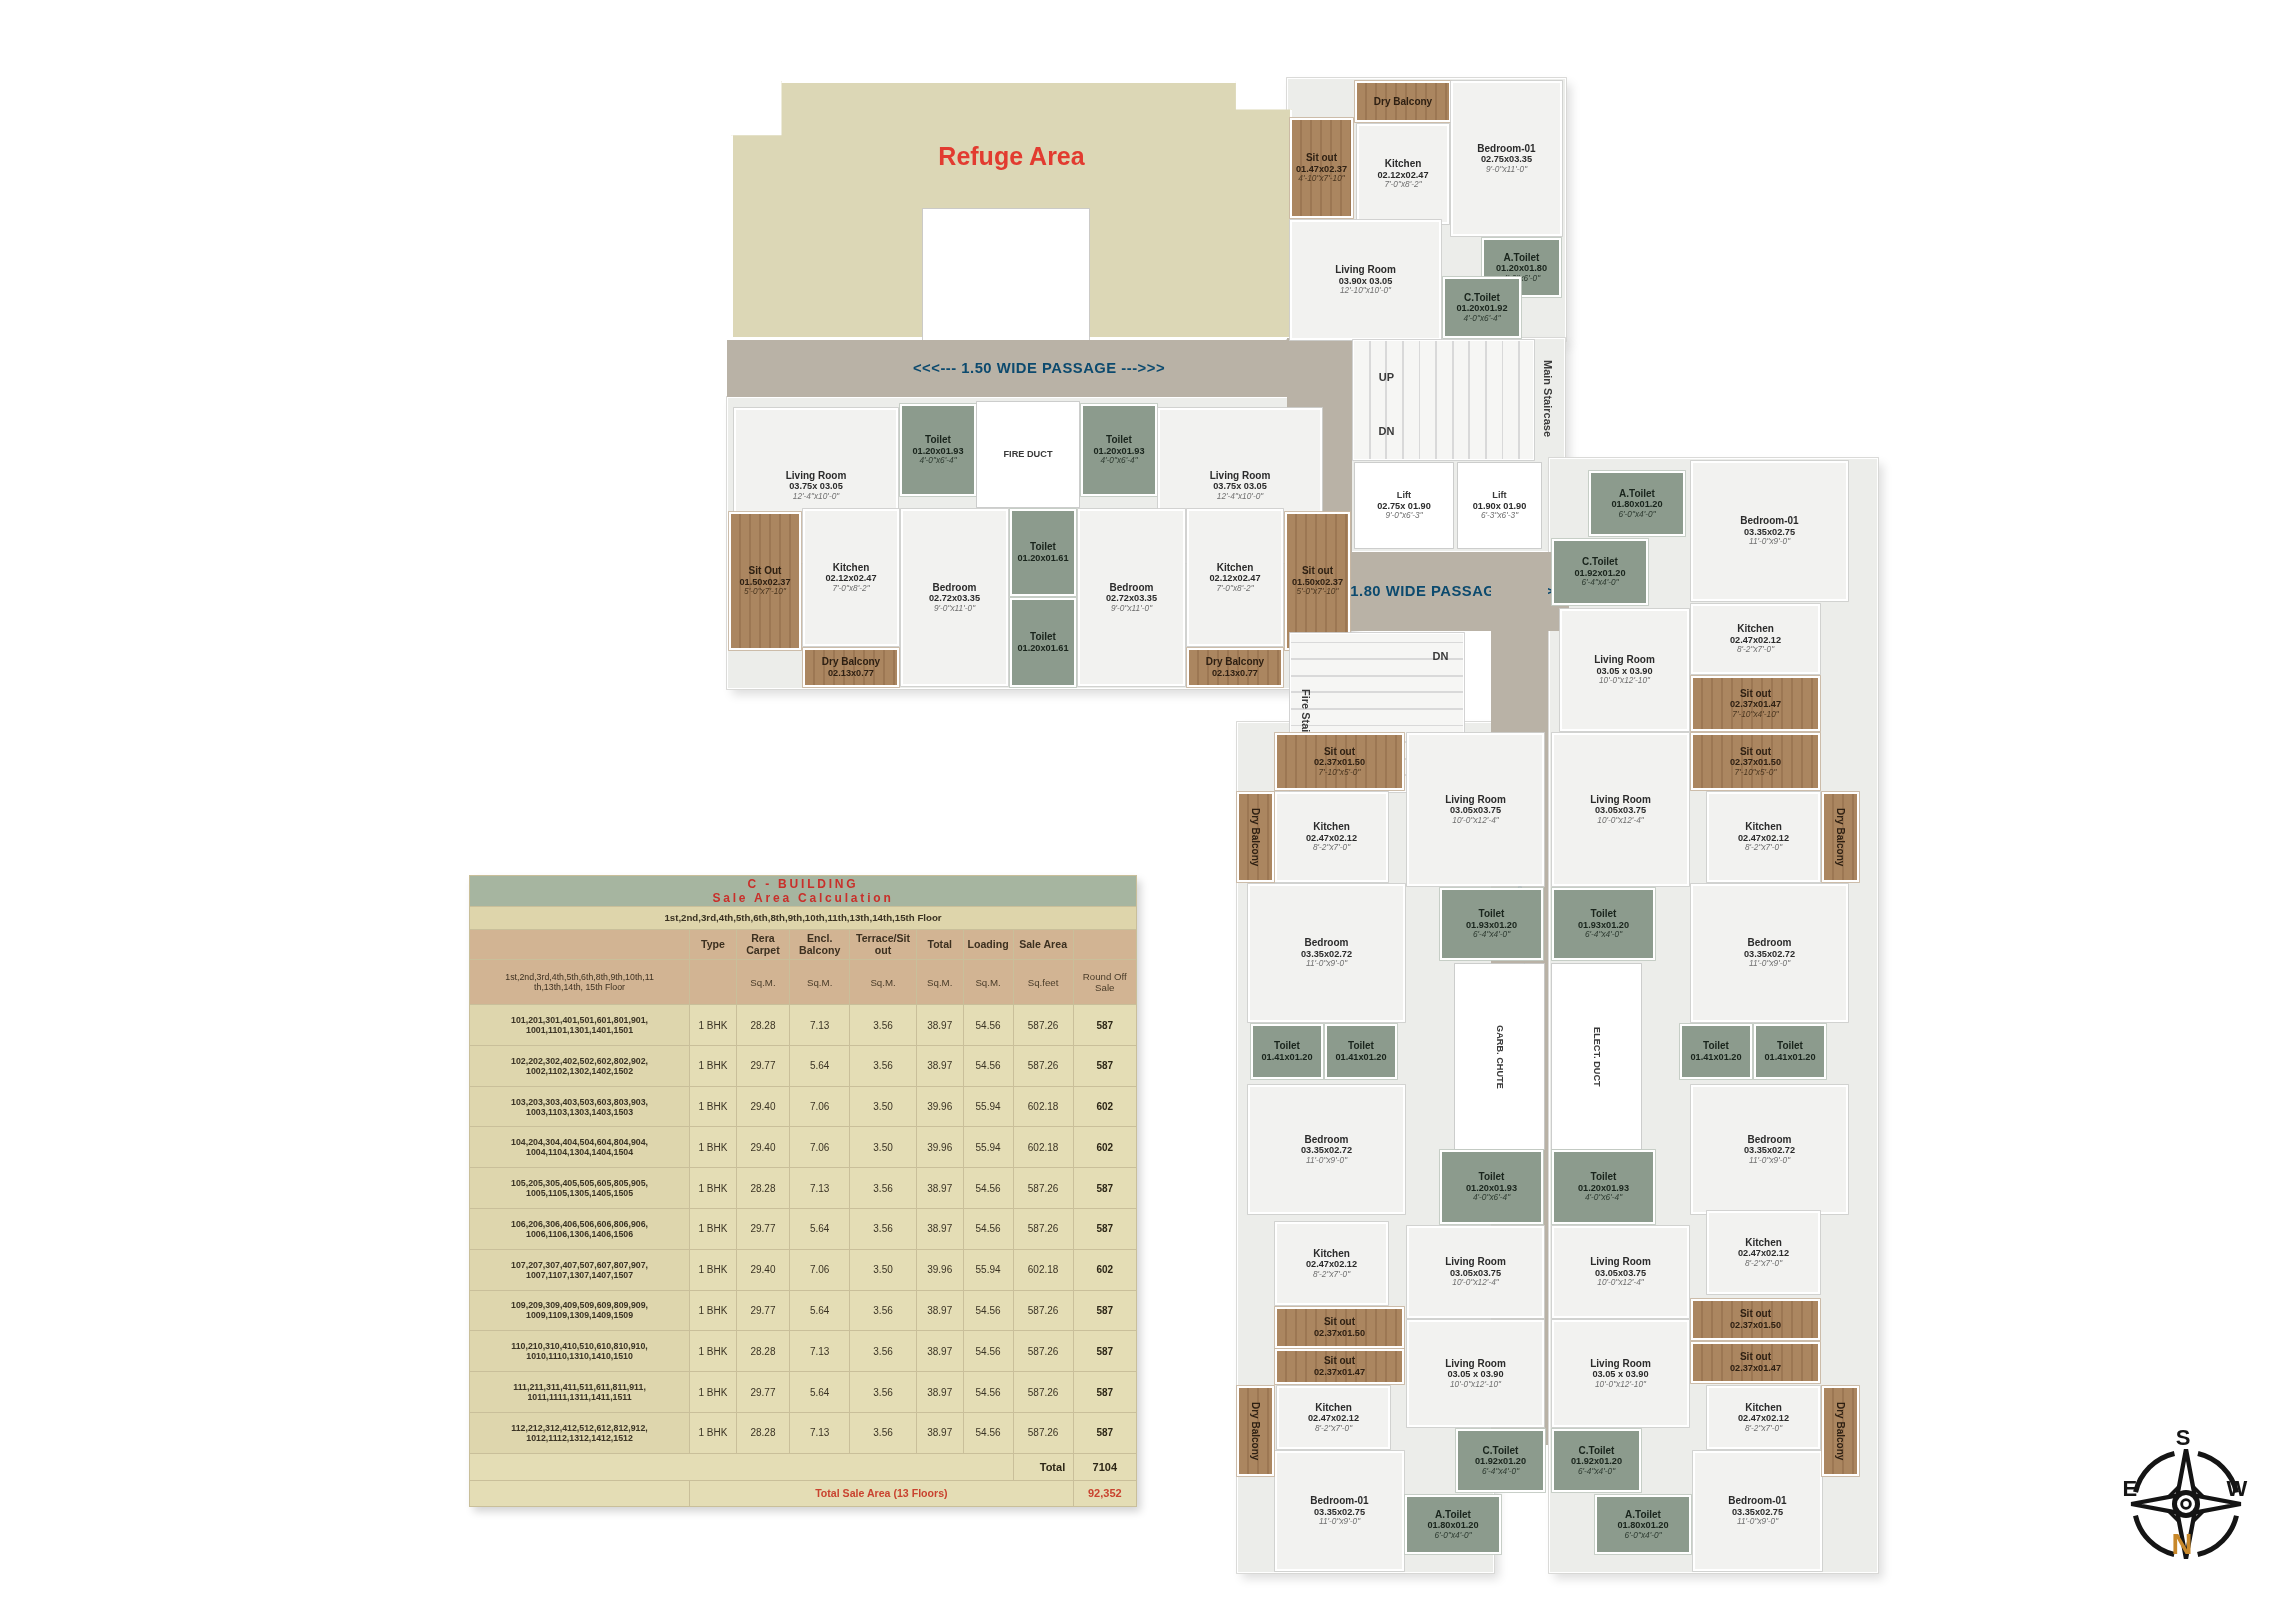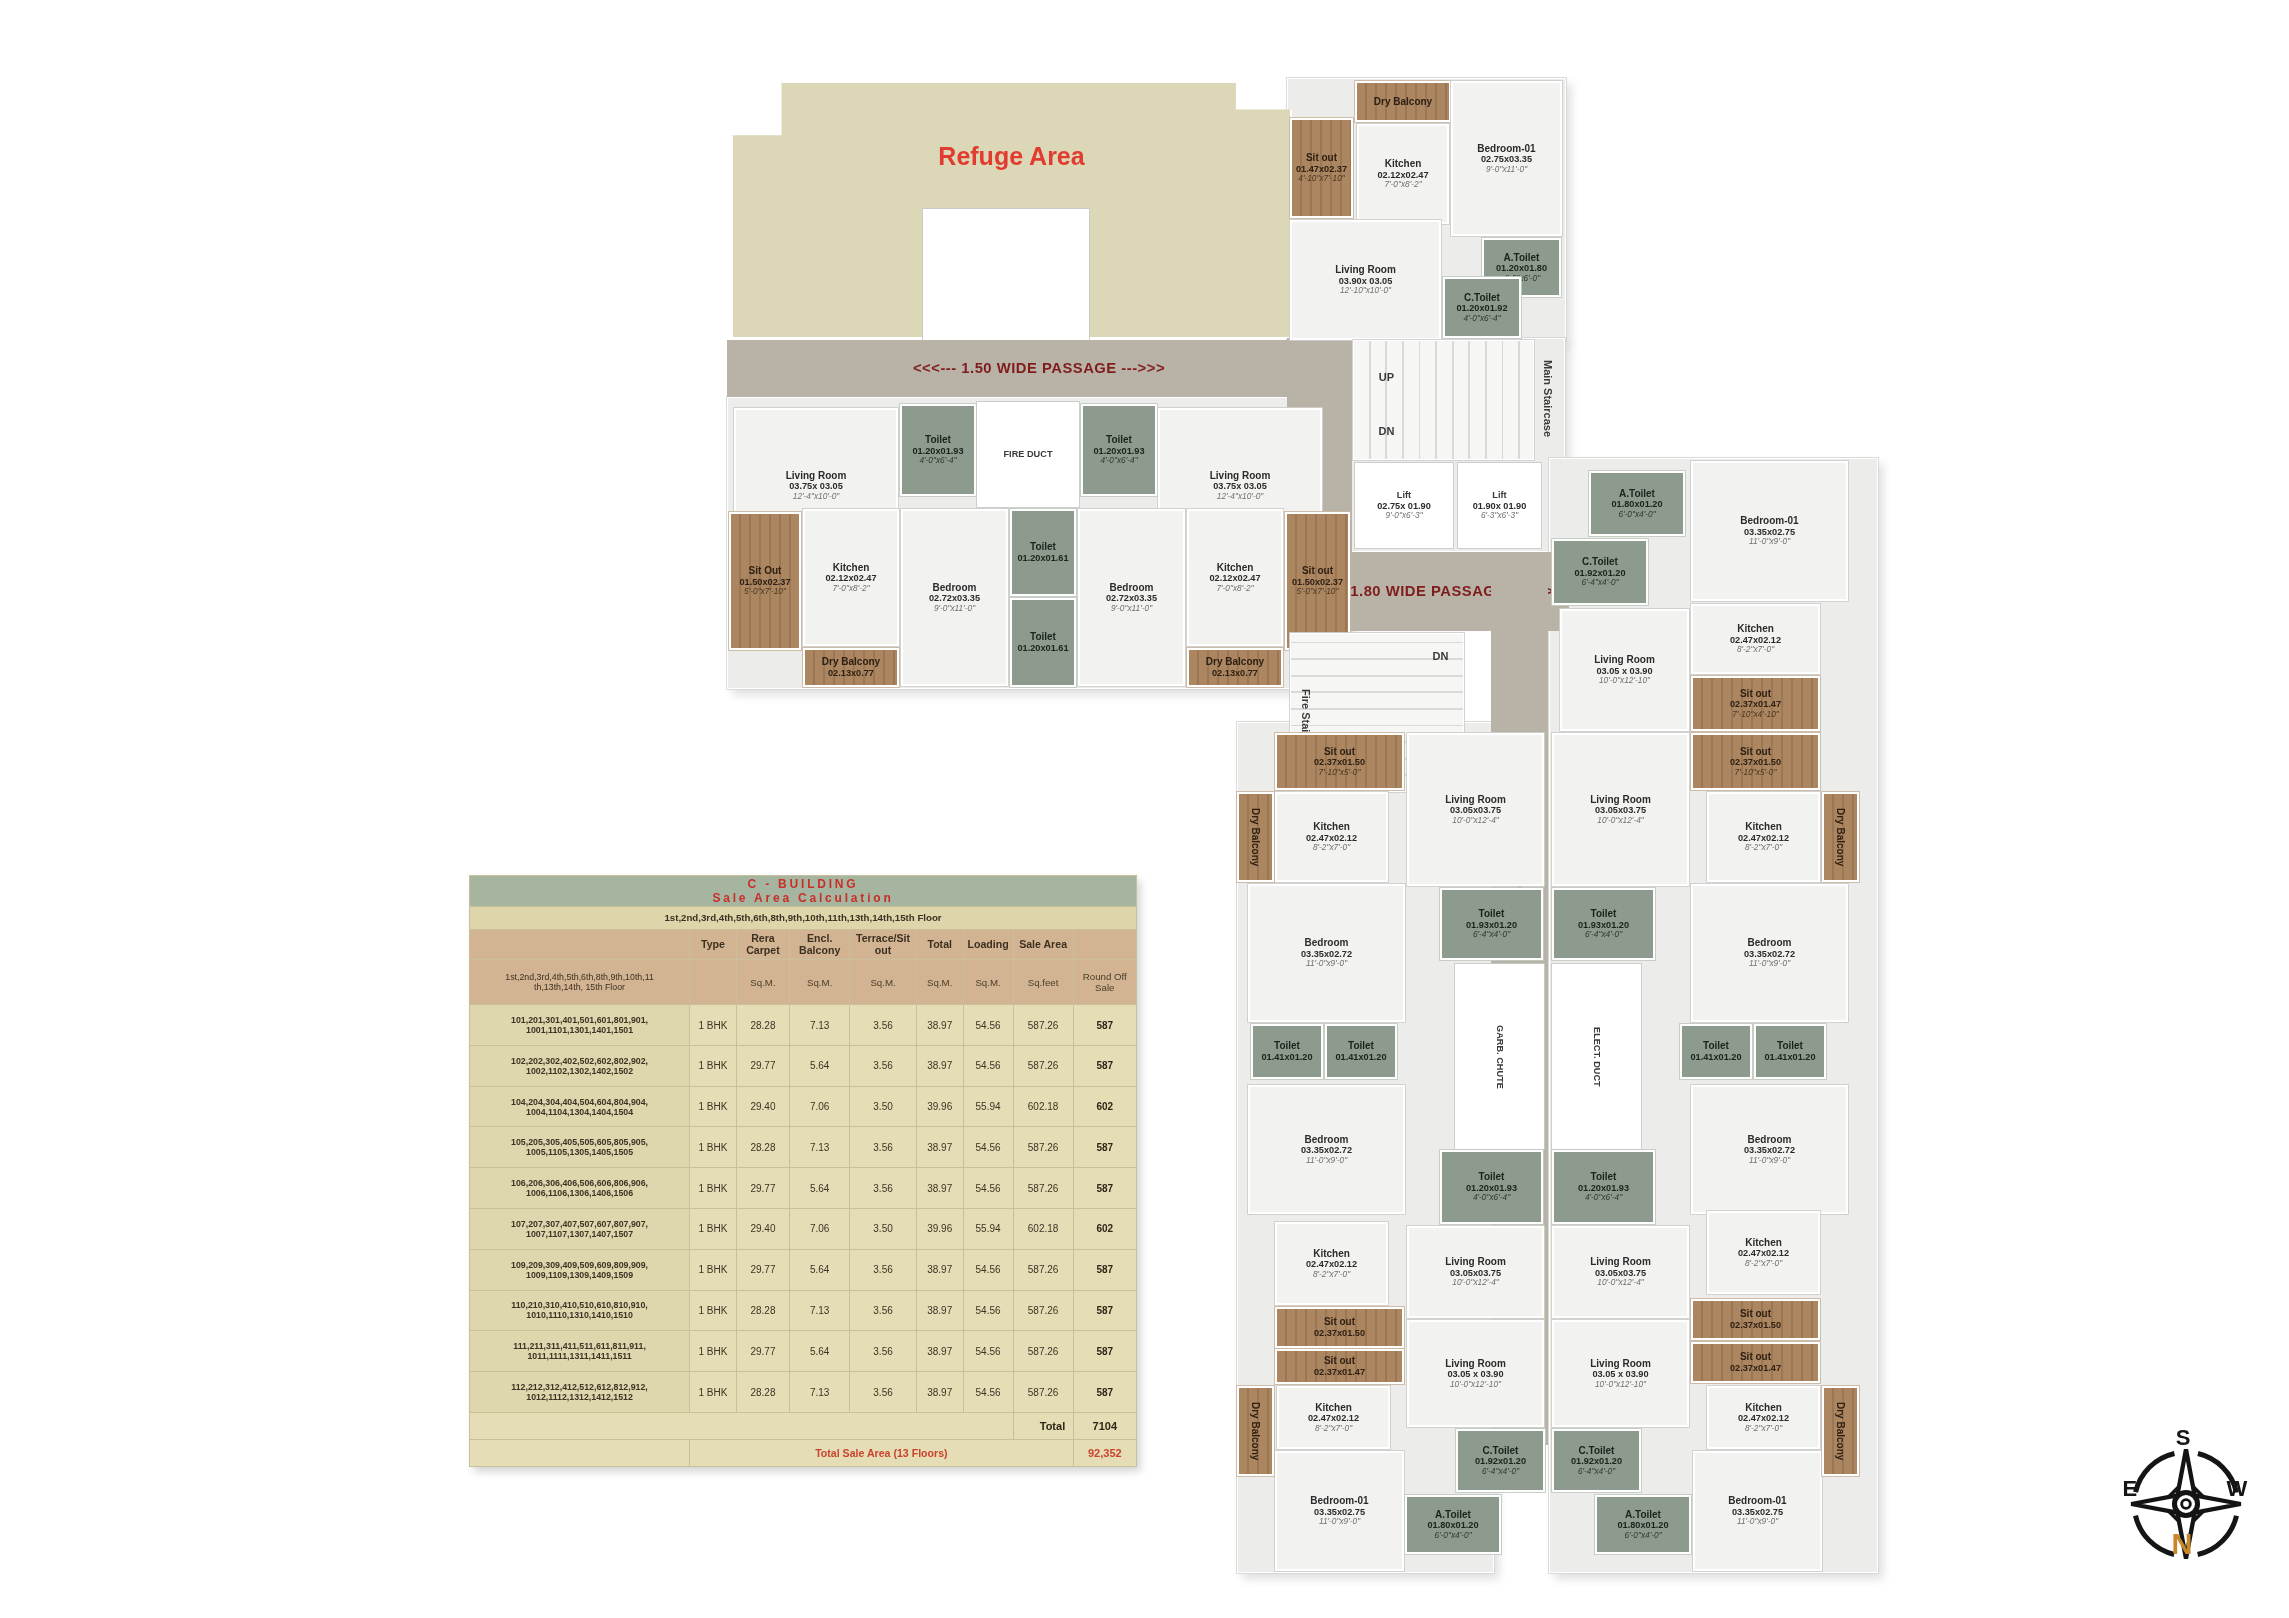--- a/index.html
+++ b/index.html
@@ -19,21 +19,21 @@
   .toilet{background:#8c9b8d;border:2.8px solid #ffffff;box-shadow:0 0 0 0.9px #c2cac2;}
   .toilet .rn,.toilet .rd{color:#19241c;}
   .toilet .rf{color:#2d3a30;}
   .wood{background:repeating-linear-gradient(90deg,#ab8660 0 8.3px,#9c7753 8.3px 10px);
         border:2.8px solid #ffffff;box-shadow:0 0 0 0.9px #c9b7a2;}
   .wood .rn,.wood .rd{color:#2e2013;}
   .wood .rf{color:#4a3категория620;color:#4a3620;}
   .shaft{background:#ffffff;border:1.8px solid #ffffff;box-shadow:0 0 0 0.9px #c9c9c9;}
   .shaft .rn{font-size:9.2px;color:#3a3a3a;}
   .passage,.passage-v{background:#b9b2a6;}
-  .passage .rn,.passage-v .rn{font-size:14.8px;font-weight:bold;color:#7f1d1d;letter-spacing:0.5px;}
+  .passage .rn,.passage-v .rn{font-size:14.8px;font-weight:bold;color:#0c4a6e;letter-spacing:0.5px;}
   .passage-v .rn{writing-mode:vertical-rl;letter-spacing:0.9px;}
   .stair{background:#f6f6f4;background-image:repeating-linear-gradient(90deg,transparent 0 14.8px,#d9d9d9 14.8px 16.6px);
          border:1.8px solid #ffffff;box-shadow:0 0 0 0.9px #cfcfcf;}
   .stair-v{background:#f6f6f4;background-image:repeating-linear-gradient(0deg,transparent 0 14.8px,#d9d9d9 14.8px 16.6px);
          border:1.8px solid #ffffff;box-shadow:0 0 0 0.9px #cfcfcf;}
   .tag{background:transparent;}
   .tag .rn{font-size:11px;color:#3a3a3a;}
   .rot .rn{writing-mode:vertical-rl;}
   .refuge{background:#dcd7b6;border:2.8px solid #ffffff;
           box-shadow:0 0 0 0.9px #cfcab0, 4.6px 5.5px 11px rgba(0,0,0,.15);
@@ -517,20 +517,31 @@
           <td>1 BHK</td>
           <td>29.77</td>
           <td>5.64</td>
           <td>3.56</td>
           <td>38.97</td>
           <td>54.56</td>
           <td>587.26</td>
           <td class="c-round">587</td>
         </tr>
         <tr>
+          <td class="c-flats">103,203,303,403,503,603,803,903, 1003,1103,1303,1403,1503</td>
+          <td>1 BHK</td>
+          <td>29.40</td>
+          <td>7.06</td>
+          <td>3.50</td>
+          <td>39.96</td>
+          <td>55.94</td>
+          <td>602.18</td>
+          <td class="c-round">602</td>
+        </tr>
+        <tr>
           <td class="c-flats">104,204,304,404,504,604,804,904, 1004,1104,1304,1404,1504</td>
           <td>1 BHK</td>
           <td>29.40</td>
           <td>7.06</td>
           <td>3.50</td>
           <td>39.96</td>
           <td>55.94</td>
           <td>602.18</td>
           <td class="c-round">602</td>
         </tr>

